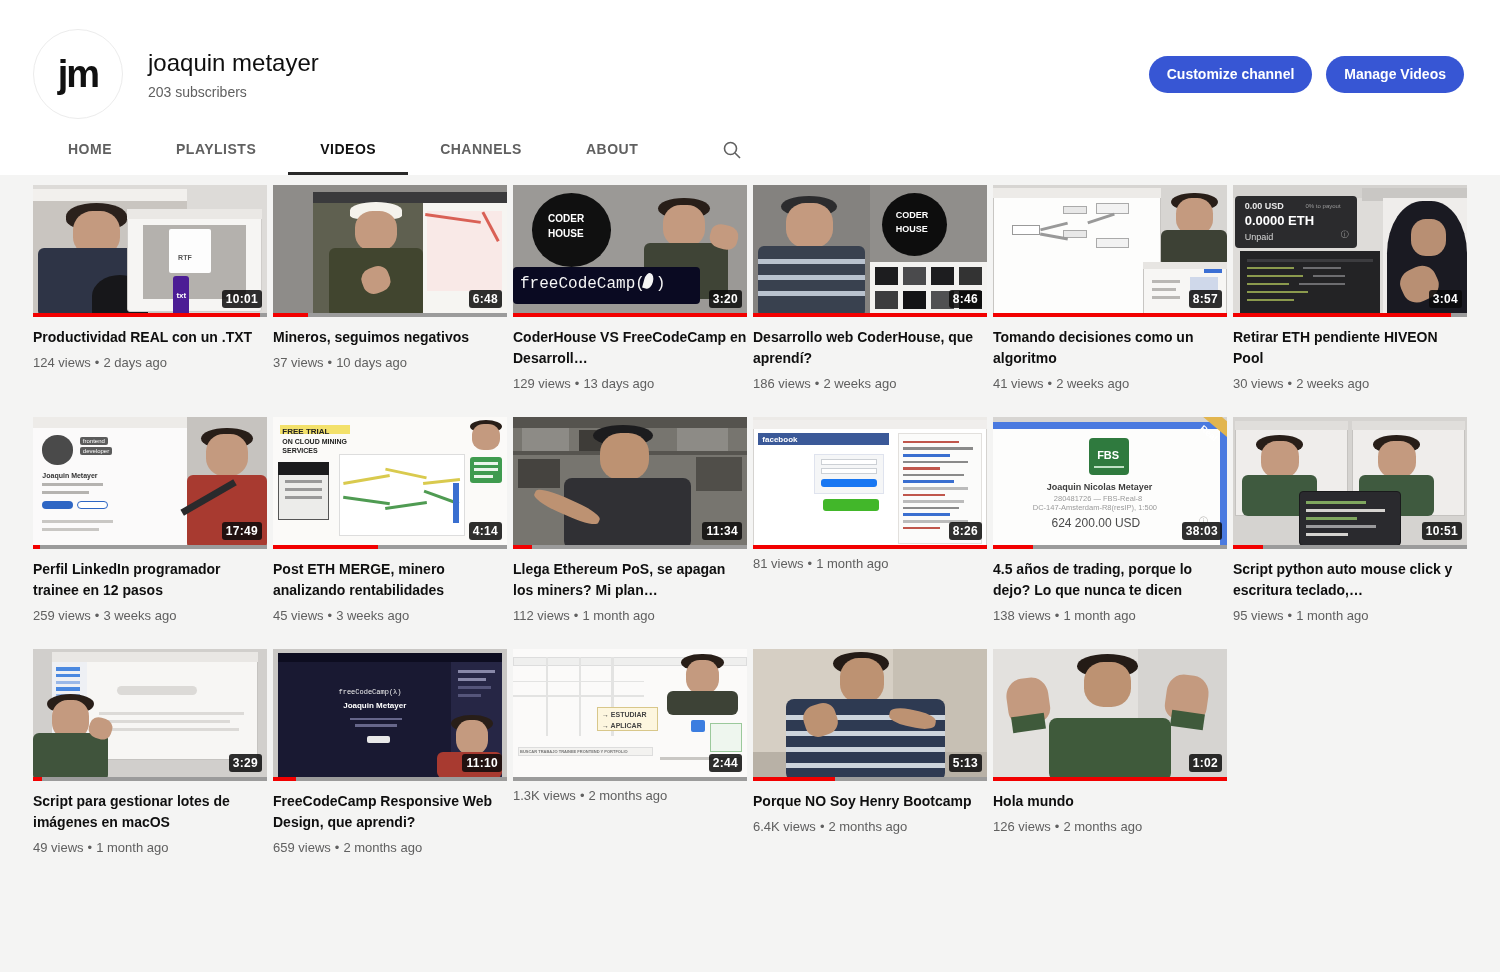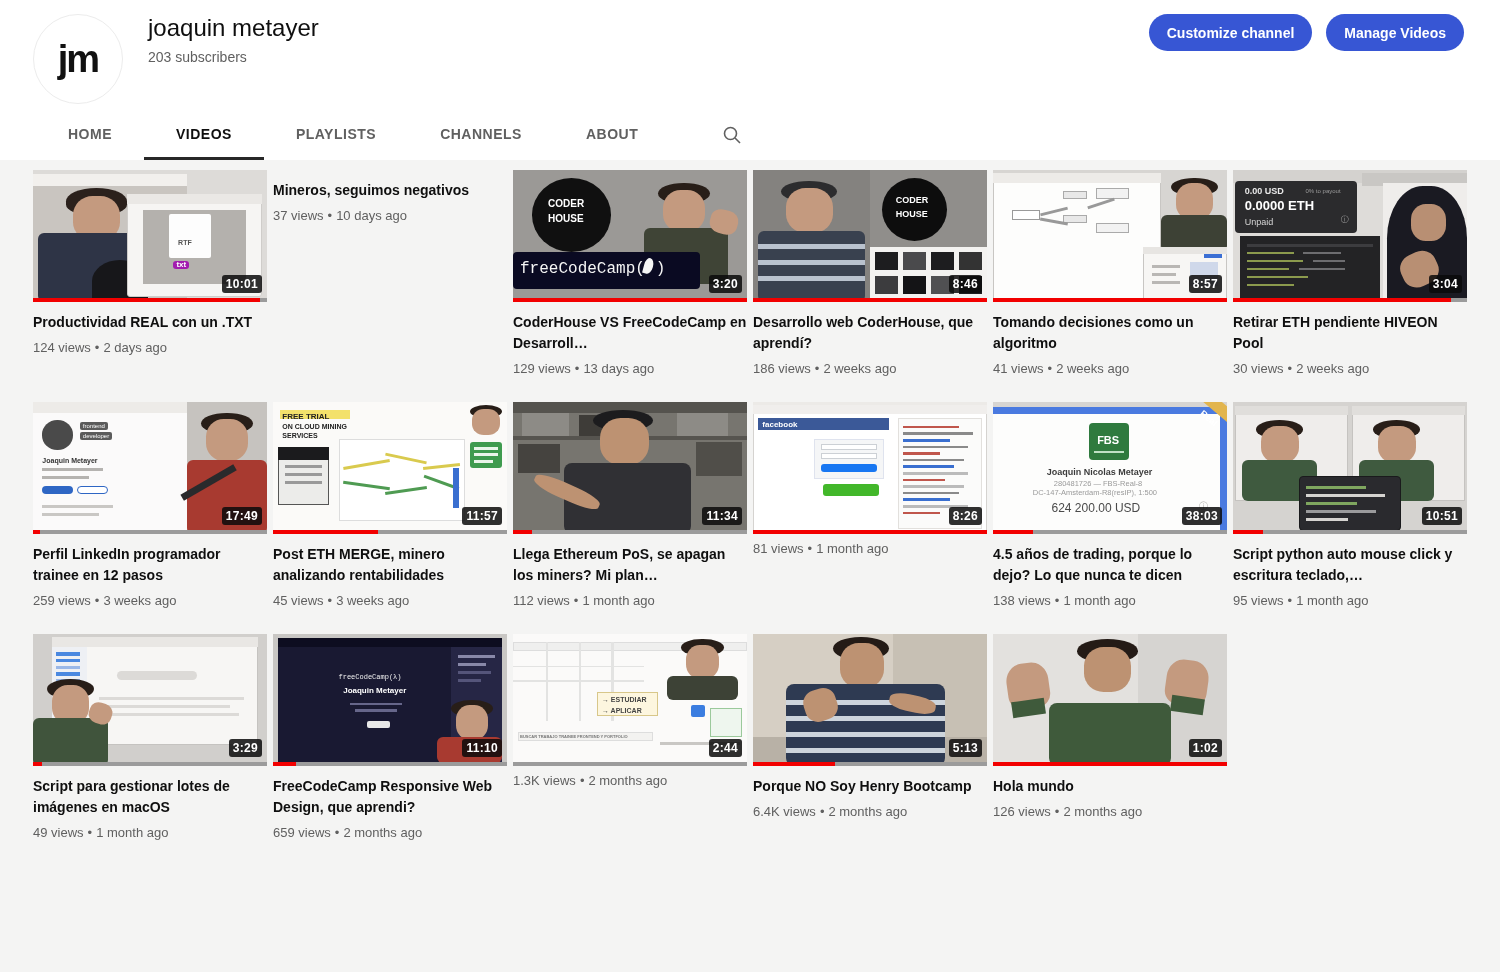--- a/index.html
+++ b/index.html
@@ -1,19 +1,19 @@
 <!DOCTYPE html>
 <html style="--accent: #3756d4; --progress: #f20000;"><head>
 <meta charset="utf-8">
 <style>
   :root { --accent:#3756d4; --progress:#f20000; }
   * { box-sizing:border-box; }
   body { margin:0; width:1500px; background:#f4f4f3; font-family:"Liberation Sans",sans-serif; color:#0f0f0f; }
   .header { background:#ffffff; }
-  .header-top { display:flex; padding:14px 36px 6px 33px; }
+  .header-top { display:flex; align-items:center; padding:29px 36px 6px 33px; }
   .avatar { width:90px; height:90px; border-radius:50%; background:#ffffff; border:1px solid #ececec;
             display:flex; align-items:center; justify-content:center; font-weight:bold; font-size:38px;
             color:#111; letter-spacing:-2px; }
   .channel-info { margin-left:25px; }
   .channel-name { font-size:24px; color:#0f0f0f; }
   .subscribers { font-size:14px; color:#606060; margin-top:7px; }
   .header-buttons { margin-left:auto; display:flex; gap:14px; }
   .btn { background:var(--accent); color:#fff; border:none; border-radius:19px; height:37px;
          padding:0 18px; font-size:14px; font-weight:bold; font-family:inherit; cursor:pointer; }
   .tabs { display:flex; align-items:stretch; padding:0 36px; height:50px; }
@@ -49,22 +49,22 @@
       <div class="channel-name">joaquin metayer</div>
       <div class="subscribers">203 subscribers</div>
     </div>
     <div class="header-buttons">
       <button class="btn">Customize channel</button>
       <button class="btn">Manage Videos</button>
     </div>
   </div>
   <div class="tabs">
     <div class="tab">HOME</div>
+      <div class="tab">PLAYLISTS</div>
       <div class="tab active">VIDEOS</div>
-      <div class="tab">PLAYLISTS</div>
       <div class="tab">CHANNELS</div>
       <div class="tab">ABOUT</div>
       <div class="search-tab">
       <span>
         <svg width="20" height="20" viewBox="0 0 20 20" fill="none">
           <circle cx="8.5" cy="8.5" r="6" stroke="#606060" stroke-width="1.6"></circle>
           <line x1="13" y1="13" x2="18" y2="18" stroke="#606060" stroke-width="1.6"></line>
         </svg>
       </span>
     </div>
@@ -80,34 +80,52 @@
             <div class="layer" style="left: 0%; top: 3%; width: 66%; height: 9%; background: rgb(242, 240, 237);"></div>
             <div class="layer" style="left: 14%; top: 14%; width: 26%; height: 20%; background: rgb(43, 33, 28); border-radius: 50% 50% 40% 40%;"></div>
             <div class="layer" style="left: 17%; top: 20%; width: 20%; height: 34%; background: rgb(196, 154, 127); border-radius: 42%;"></div>
             <div class="layer" style="left: 2%; top: 48%; width: 46%; height: 52%; background: rgb(46, 52, 70); border-radius: 6px;"></div>
             <div class="layer" style="left: 25%; top: 68%; width: 24%; height: 32%; background: rgb(23, 23, 26); border-radius: 50% 50% 0px 0px;"></div>
             <div class="layer" style="left: 40%; top: 18%; width: 58%; height: 78%; background: rgb(246, 245, 243); border-radius: 3px; border: 1px solid rgb(207, 205, 202);"></div>
             <div class="layer" style="left: 40%; top: 18%; width: 58%; height: 8%; background: rgb(234, 232, 229);"></div>
             <div class="layer" style="left: 47%; top: 30%; width: 44%; height: 56%; background: rgb(180, 177, 173);"></div>
             <div class="layer" style="left: 58%; top: 33%; width: 18%; height: 34%; background: rgb(253, 253, 253); border-radius: 2px;"></div>
             <span class="layer" style="left: 62%; top: 52%; font-size: 7px; line-height: 1; white-space: nowrap; color: rgb(85, 85, 85); font-weight: 700;">RTF</span>
-            <span class="layer" style="left: 60%; top: 69%; border-radius: 3px; font-size: 8px; line-height: 1; white-space: nowrap; color: rgb(255, 255, 255); font-weight: 700; background: #a21caf; padding: 0 3px;">txt</span>
+            <span class="layer" style="left: 60%; top: 69%; border-radius: 3px; font-size: 8px; line-height: 1; white-space: nowrap; color: rgb(255, 255, 255); font-weight: 700; background: #4c1d95; padding: 16px 3px;">txt</span>
           </div>
       <span class="duration">10:01</span>
       <div class="progress-track">
         <div class="progress-fill" style="width: 97%;"></div>
       </div>
     </div>
     <div class="title">Productividad REAL con un .TXT</div>
     <div class="meta">
       <span class="views">124 views</span><span class="dot">•</span><span class="age">2 days ago</span>
     </div>
   </div>
 
   <div class="card">
+    <div class="thumb" style="background: rgb(142, 140, 137);">
+      <div class="layers">
+            <div class="layer" style="left: 17%; top: 5%; width: 83%; height: 95%; background: rgb(95, 96, 80);"></div>
+            <div class="layer" style="left: 17%; top: 5%; width: 83%; height: 9%; background: rgb(58, 58, 60);"></div>
+            <div class="layer" style="left: 64%; top: 14%; width: 36%; height: 86%; background: rgb(246, 245, 242);"></div>
+            <div class="layer" style="left: 66%; top: 20%; width: 32%; height: 60%; background: rgb(249, 233, 231);"></div>
+            <div class="layer" style="left: 65%; top: 24%; width: 24%; height: 2%; background: rgb(217, 96, 85); transform: rotate(8deg);"></div>
+            <div class="layer" style="left: 86%; top: 30%; width: 14%; height: 2.5%; background: rgb(217, 96, 85); transform: rotate(62deg);"></div>
+            <div class="layer" style="left: 33%; top: 13%; width: 22%; height: 13%; background: rgb(244, 242, 236); border-radius: 50% 50% 20% 20%;"></div>
+            <div class="layer" style="left: 35%; top: 20%; width: 18%; height: 30%; background: rgb(196, 154, 127); border-radius: 42%;"></div>
+            <div class="layer" style="left: 24%; top: 48%; width: 40%; height: 52%; background: rgb(65, 69, 47); border-radius: 6px;"></div>
+            <div class="layer" style="left: 38%; top: 62%; width: 12%; height: 20%; background: rgb(196, 154, 127); border-radius: 40%; transform: rotate(-20deg);"></div>
+          </div>
+      <span class="duration">6:48</span>
+      <div class="progress-track">
+        <div class="progress-fill" style="width: 15%;"></div>
+      </div>
+    </div>
     <div class="title">Mineros, seguimos negativos</div>
     <div class="meta">
       <span class="views">37 views</span><span class="dot">•</span><span class="age">10 days ago</span>
     </div>
   </div>
 
   <div class="card">
     <div class="thumb" style="background: rgb(155, 153, 150);">
       <div class="layers">
             <div class="layer" style="left: 8%; top: 6%; width: 34%; height: 56%; background: rgb(16, 16, 16); border-radius: 50%;"></div>
@@ -291,21 +309,21 @@
             <div class="layer" style="left: 48%; top: 66%; width: 18%; height: 2%; background: rgb(79, 155, 82); transform: rotate(-8deg);"></div>
             <div class="layer" style="left: 64%; top: 60%; width: 16%; height: 2%; background: rgb(79, 155, 82); transform: rotate(20deg);"></div>
             <div class="layer" style="left: 77%; top: 50%; width: 2.5%; height: 30%; background: rgb(58, 111, 208);"></div>
             <div class="layer" style="left: 84%; top: 30%; width: 14%; height: 20%; background: rgb(63, 155, 79); border-radius: 3px;"></div>
             <div class="layer" style="left: 86%; top: 34%; width: 10%; height: 2%; background: rgb(234, 245, 234);"></div>
             <div class="layer" style="left: 86%; top: 39%; width: 10%; height: 2%; background: rgb(234, 245, 234);"></div>
             <div class="layer" style="left: 86%; top: 44%; width: 8%; height: 2%; background: rgb(234, 245, 234);"></div>
             <div class="layer" style="left: 84%; top: 2%; width: 14%; height: 10%; background: rgb(40, 30, 24); border-radius: 50%;"></div>
             <div class="layer" style="left: 85%; top: 5%; width: 12%; height: 20%; background: rgb(196, 154, 127); border-radius: 42%;"></div>
           </div>
-      <span class="duration">11:57</span>
+      <span class="duration">4:14</span>
       <div class="progress-track">
         <div class="progress-fill" style="width: 45%;"></div>
       </div>
     </div>
     <div class="title">Post ETH MERGE, minero analizando rentabilidades</div>
     <div class="meta">
       <span class="views">45 views</span><span class="dot">•</span><span class="age">3 weeks ago</span>
     </div>
   </div>
 

